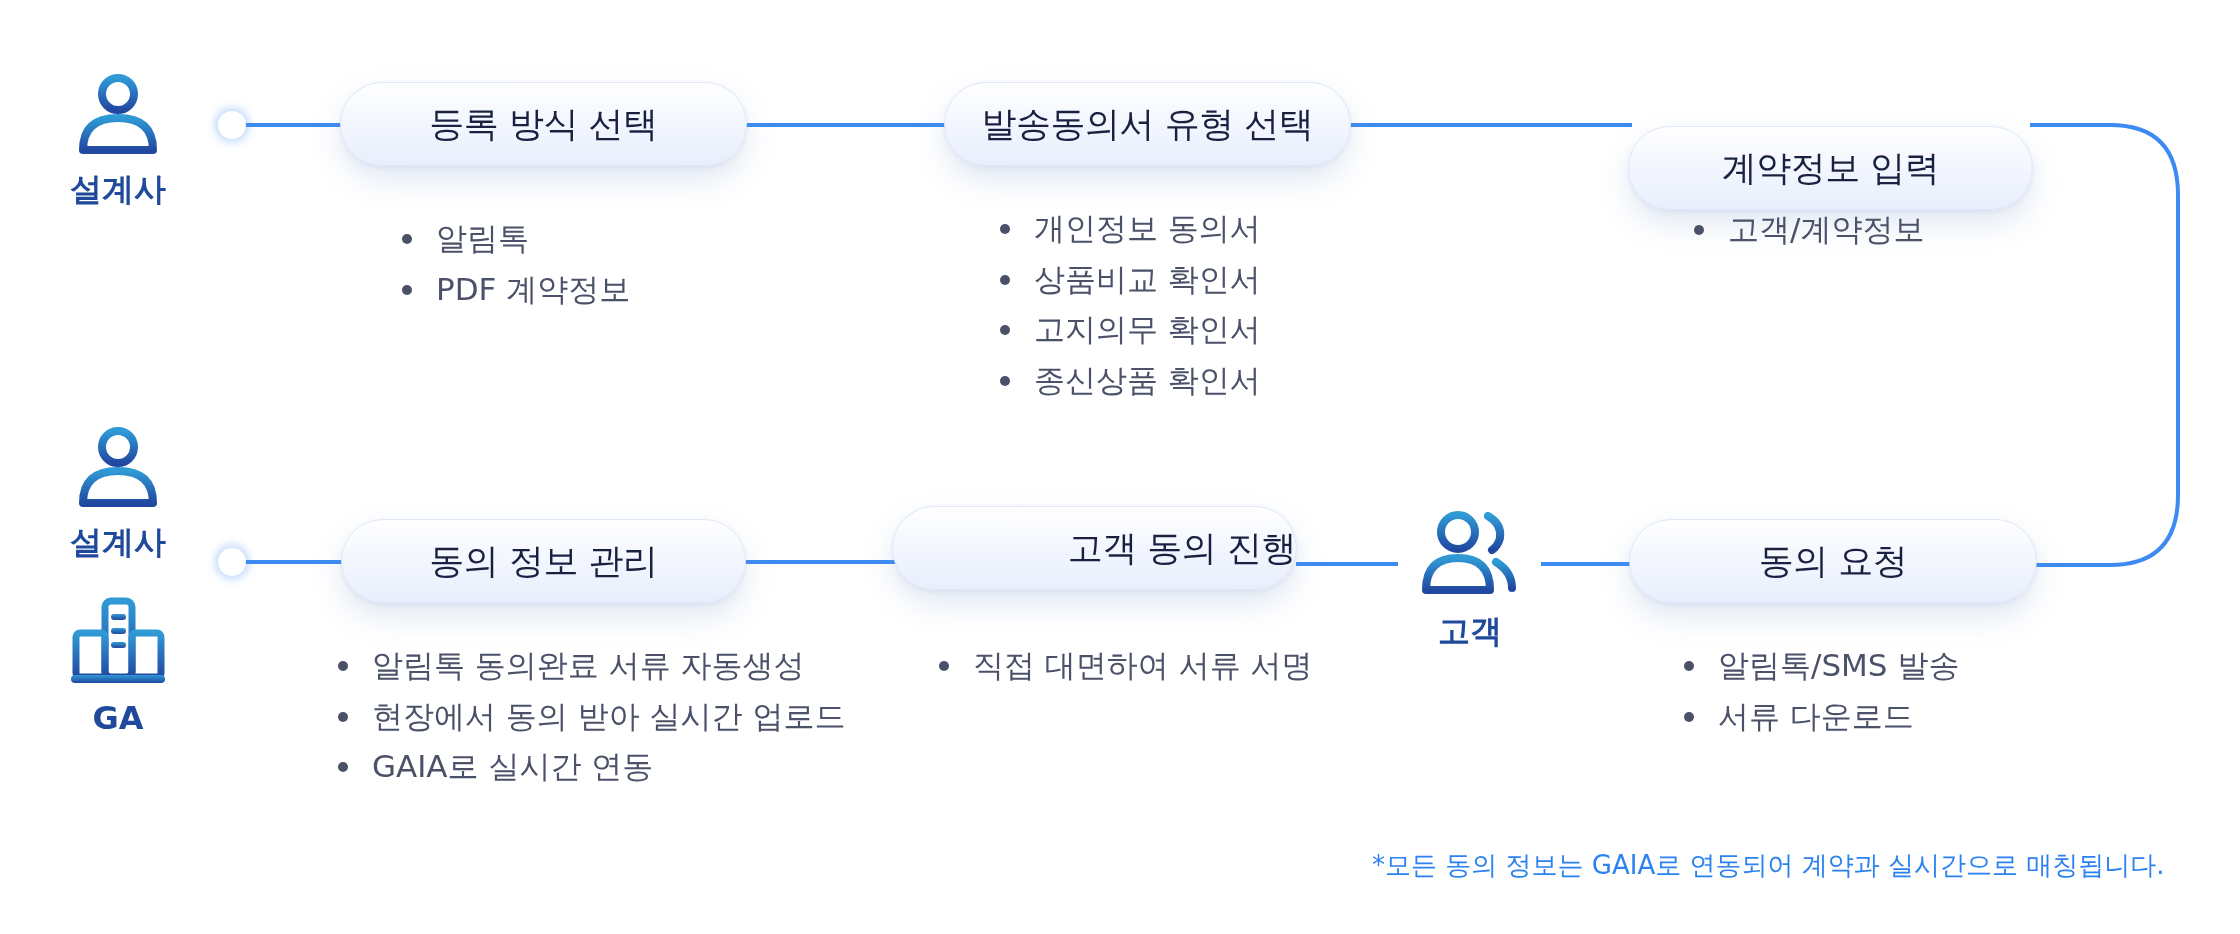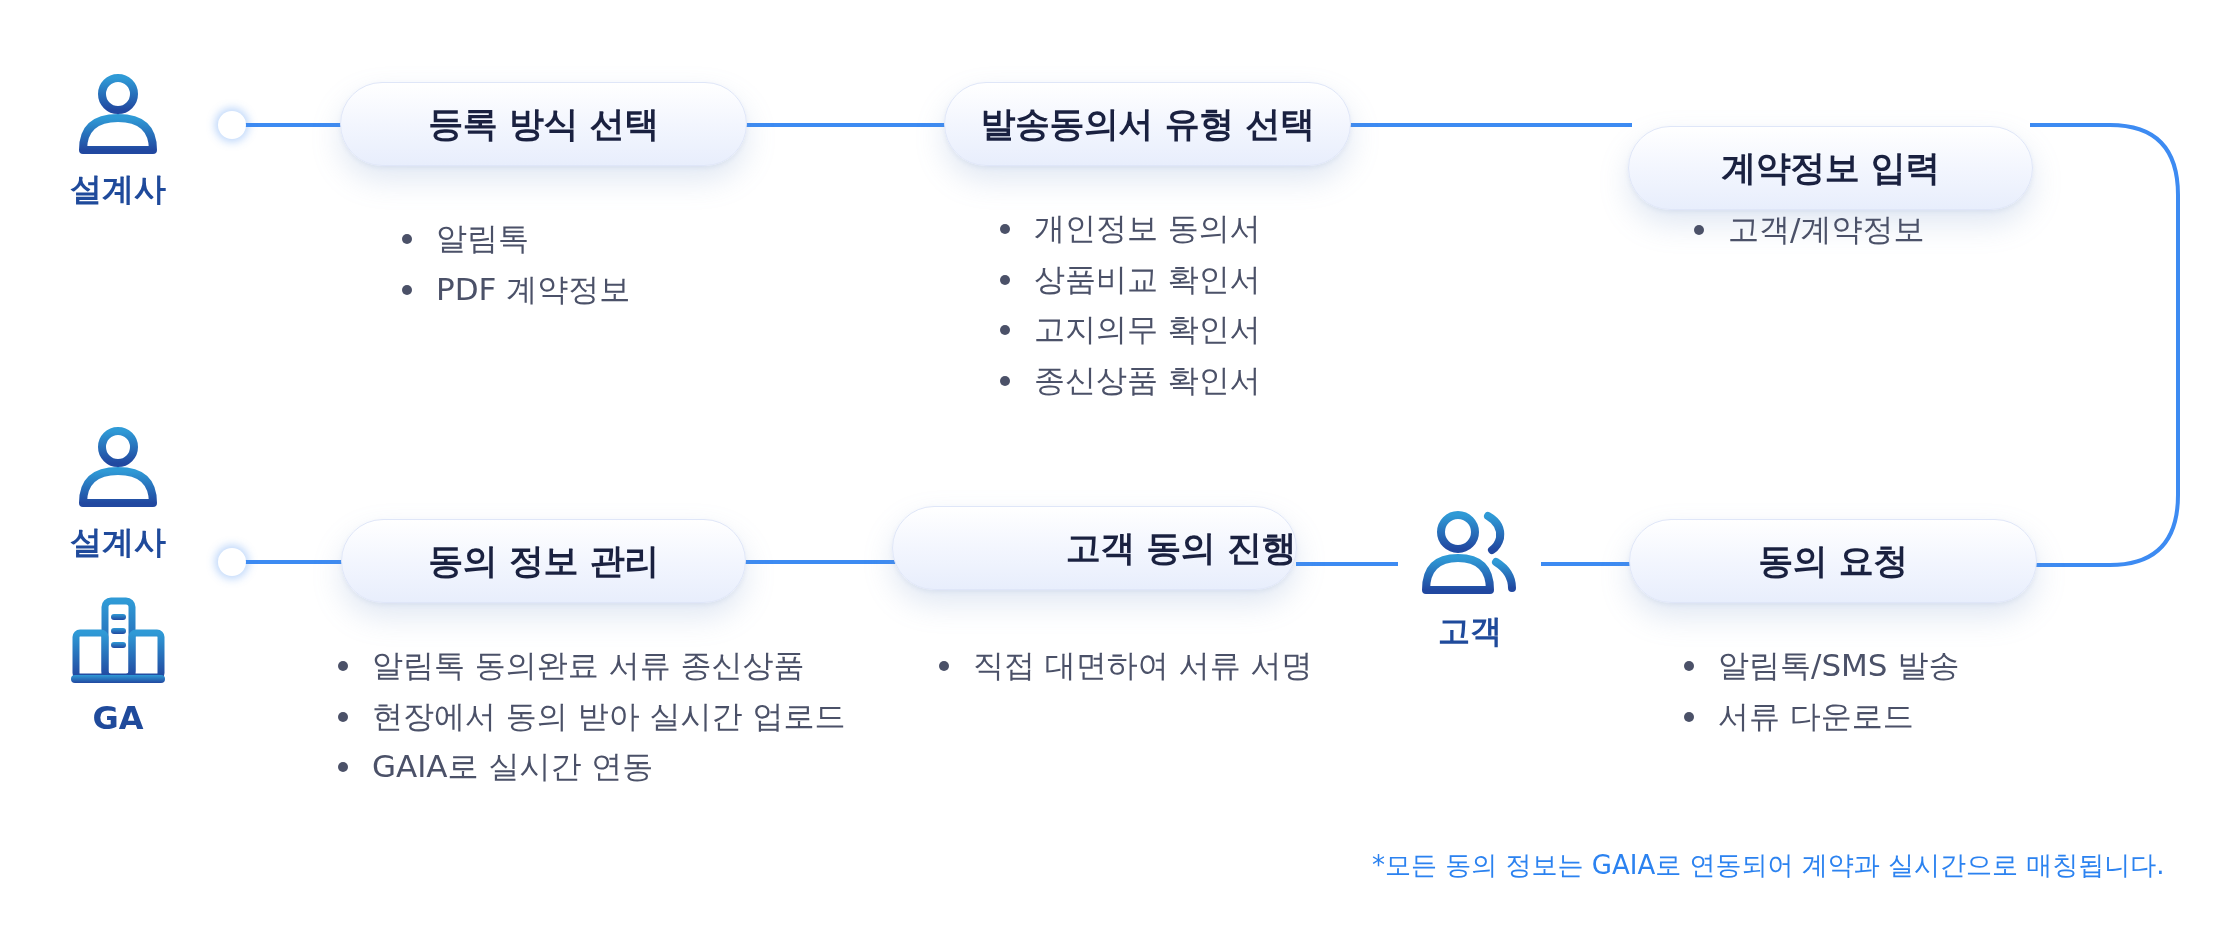--- a/index.html
+++ b/index.html
@@ -9,21 +9,21 @@
   .actor { position:absolute; width:140px; text-align:center; }
   .actor svg { display:block; margin:0 auto; }
   .actor-label { display:block; margin-top:12px; font-size:32px; font-weight:bold; color:#1f4a9b; }
   .node-dot { position:absolute; width:28px; height:28px; border-radius:50%;
               background:#fff; box-shadow:0 0 8px 3px rgba(70,140,240,0.35); }
   .pill { position:absolute; height:84px; border-radius:42px;
           background:linear-gradient(180deg,#ffffff 0%, #f3f6fe 50%, #e8eefc 100%);
           border:1px solid #dfe6f8;
           box-shadow:0 14px 30px rgba(120,150,200,0.22), 0 2px 4px rgba(120,150,200,0.12);
           display:flex; align-items:center; justify-content:center; box-sizing:border-box; }
-  .pill-title { font-size:35px; font-weight:bold; color:#1a2140; letter-spacing:-0.5px; white-space:nowrap; }
+  .pill-title { font-size:35px; font-weight:normal; color:#1a2140; letter-spacing:-0.5px; white-space:nowrap; }
   ul.items { position:absolute; margin:0; padding:0; list-style:none; }
   ul.items li { font-size:31px; line-height:50.5px; color:#4b5168; white-space:nowrap; position:relative; padding-left:38px; }
   ul.items li::before { content:""; position:absolute; left:4px; top:21px; width:10px; height:10px; border-radius:50%; background:#4b5168; }
   .footnote { position:absolute; font-size:26px; color:#2b82f0; white-space:nowrap; }
 </style>
 </head>
 <body>
 
 <svg class="lines" width="2240" height="934" viewBox="0 0 2240 934">
   <defs>
@@ -133,21 +133,21 @@
   <span class="pill-title">계약정보 입력</span>
 </div>
 <ul class="items" style="left:1690px; top:204px;">
   <li>고객/계약정보</li>
 </ul>
 
 <div class="pill" style="left:341px; top:519px; width:405px;">
   <span class="pill-title">동의 정보 관리</span>
 </div>
 <ul class="items" style="left:334px; top:640px;">
-  <li>알림톡 동의완료 서류 종신상품</li>
+  <li>알림톡 동의완료 서류 자동생성</li>
   <li>현장에서 동의 받아 실시간 업로드</li>
   <li>GAIA로 실시간 연동</li>
 </ul>
 
 <div class="pill" style="left:892px; top:506px; width:405px;justify-content:flex-end;">
   <span class="pill-title">고객 동의 진행</span>
 </div>
 <ul class="items" style="left:935px; top:640px;">
   <li>직접 대면하여 서류 서명</li>
 </ul>

